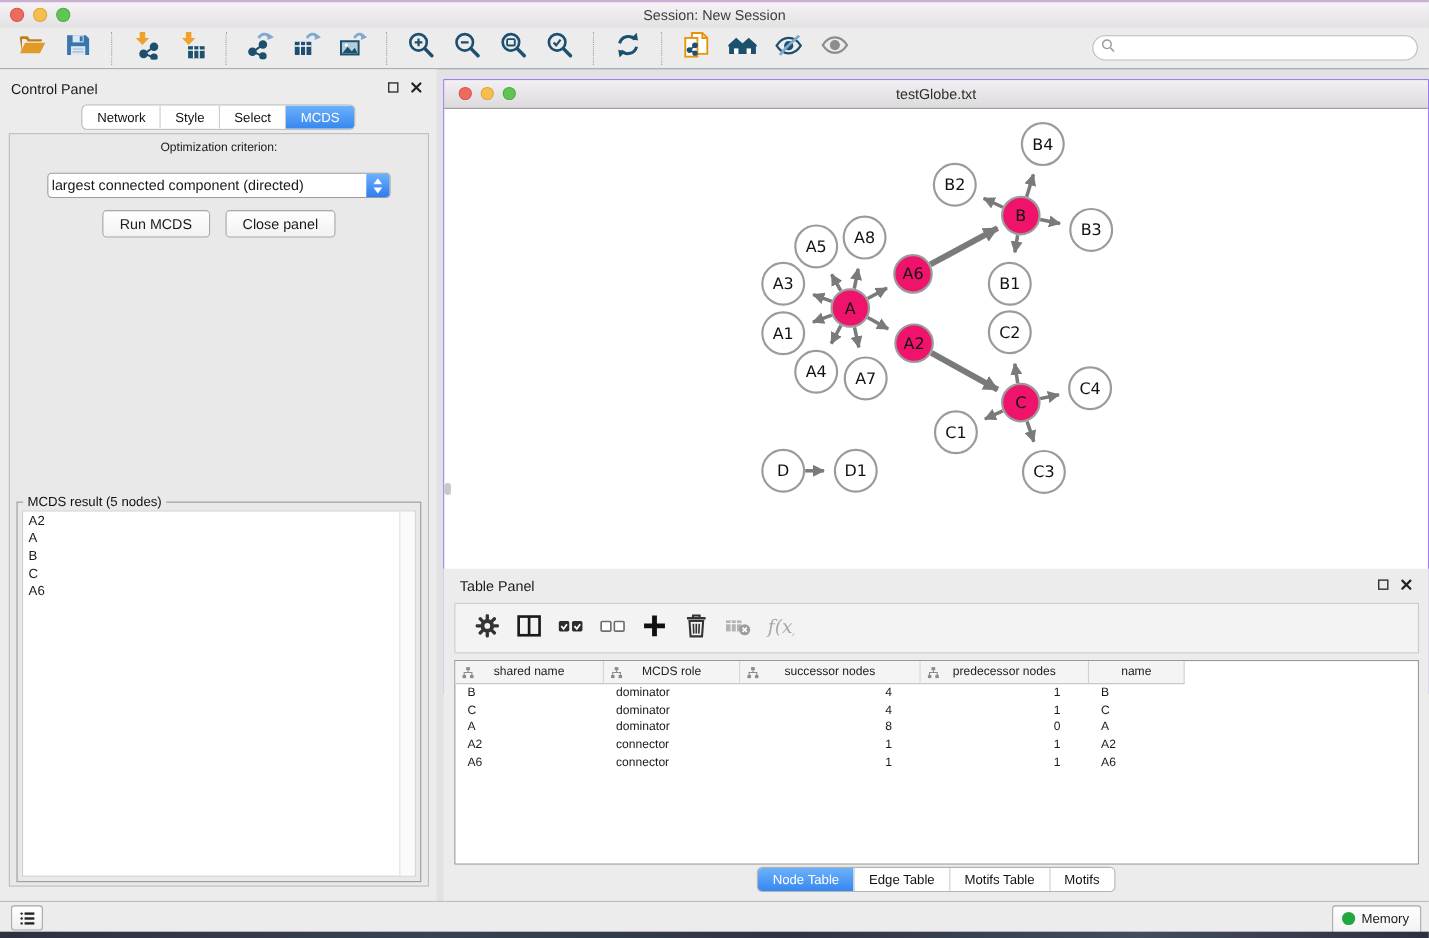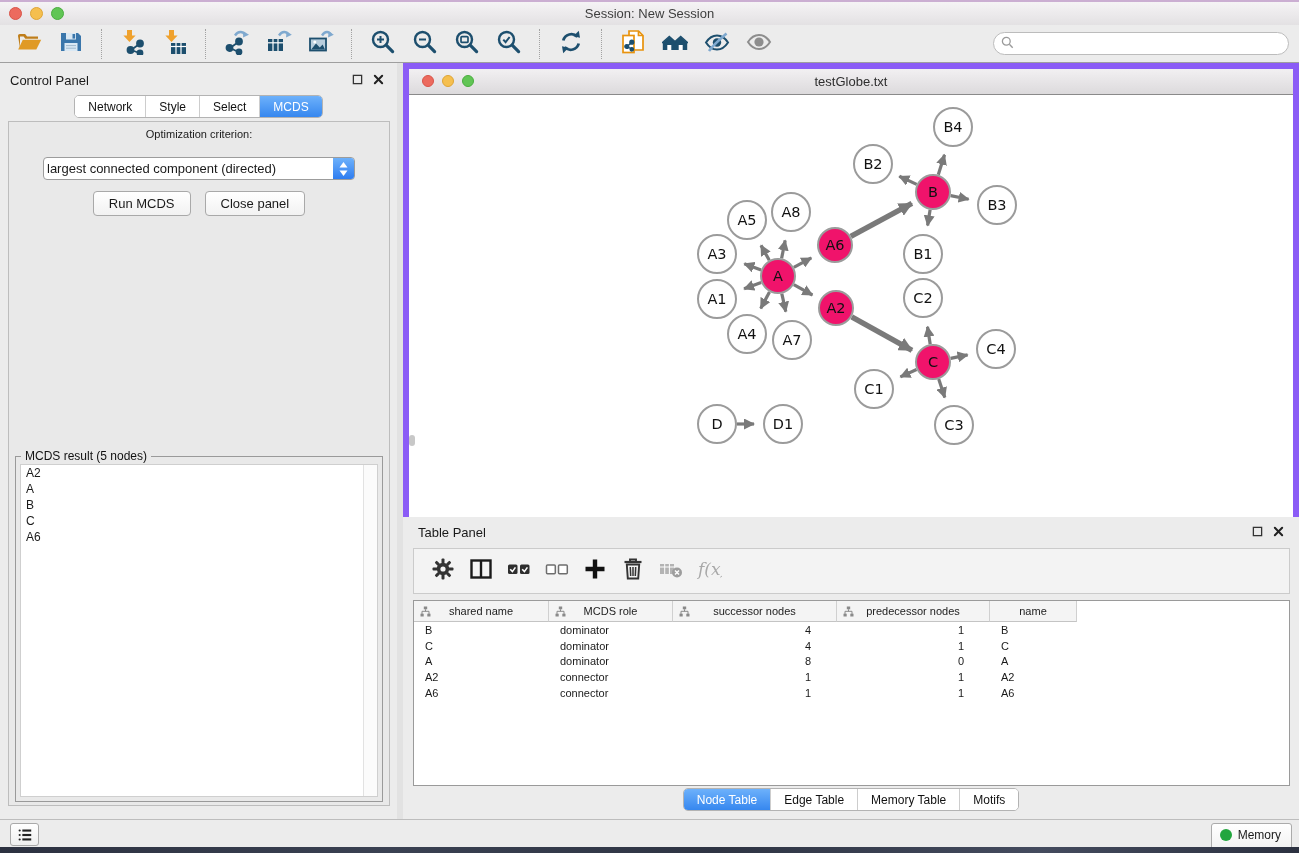--- a/index.html
+++ b/index.html
@@ -48,22 +48,22 @@
   .btn{height:23px;padding:0 15px;font-size:13px;background:linear-gradient(#ffffff,#f2f2f2);
     border:1px solid #a9a9a9;border-radius:4px;display:flex;align-items:center;cursor:default}
   .group-box{position:absolute;left:6px;right:6px;top:334px;height:344px;border:1px solid #9a9a9a}
   .group-title{position:absolute;top:-8px;left:5px;background:#e9e9e9;padding:0 4px;font-size:12px;color:#111}
   .result-list{position:absolute;left:4px;right:4px;top:7px;bottom:4px;background:#fff;
     border:1px solid #cfcfcf;font-size:12px;overflow:hidden}
   .result-item{padding:1.5px 0 1.5px 5px;line-height:13px}
   .scroll-track{position:absolute;right:0;top:0;bottom:0;width:13px;background:#fbfbfb;border-left:1px solid #e2e2e2}
 
   
-  .network-window{position:absolute;left:403px;top:63px;width:896px;height:559px;background:#fff;
-    border:6px solid #8b5cf6;box-sizing:border-box}
+  .network-window{position:absolute;left:403px;top:72px;width:896px;height:559px;background:#fff;
+    border:1px solid #8b5cf6;box-sizing:border-box}
   .nw-titlebar{height:25px;background:linear-gradient(#f2f0f2,#dcdadc);border-bottom:1px solid #8a8a8a;position:relative}
   .nw-titlebar .lights{top:6px;left:13px}
   .nw-titlebar .light{width:12px;height:12px}
   .nw-title-text{position:absolute;left:0;right:0;top:5px;text-align:center;font-size:13px;color:#2e2e2e}
   .nw-canvas{position:absolute;top:26px;left:0;right:0;bottom:11px;background:#fff}
   svg.graph{position:absolute;left:0;top:0}
   .nw-hscroll{position:absolute;left:0;right:0;bottom:0;height:11px;background:#f1f1f1;border-top:1px solid #ddd}
   .nw-hthumb{position:absolute;left:440px;top:2px;width:13px;height:6px;background:#c4c4c4;border-radius:3px}
   .nw-vthumb{position:absolute;left:0;top:340px;width:6px;height:11px;background:#c8c8c8;border-radius:3px}
   .grip{position:absolute;right:1px;bottom:12px}
@@ -623,21 +623,21 @@
           <div class="td" style="width: 164px; text-align: right; padding: 0px 26px 0px 0px;">1</div>
           <div class="td" style="width: 153px; text-align: right; padding: 0px 26px 0px 0px;">1</div>
           <div class="td" style="width: 87px; text-align: left; padding: 0px 0px 0px 11px;">A6</div>
         </div>
       </div>
   </div>
   <div class="tp-tabs">
     <div class="seg" id="tp-seg">
         <div class="seg-tab active">Node Table</div>
         <div class="seg-tab">Edge Table</div>
-        <div class="seg-tab">Memory Table</div>
+        <div class="seg-tab">Motifs Table</div>
         <div class="seg-tab">Motifs</div>
       </div>
   </div>
 </div>
 
 <div class="statusbar">
   <div class="list-btn">
     <svg width="16" height="16" viewBox="0 0 18 18">
       <g fill="#222">
           <circle cx="3" cy="4" r="1.2"></circle>

